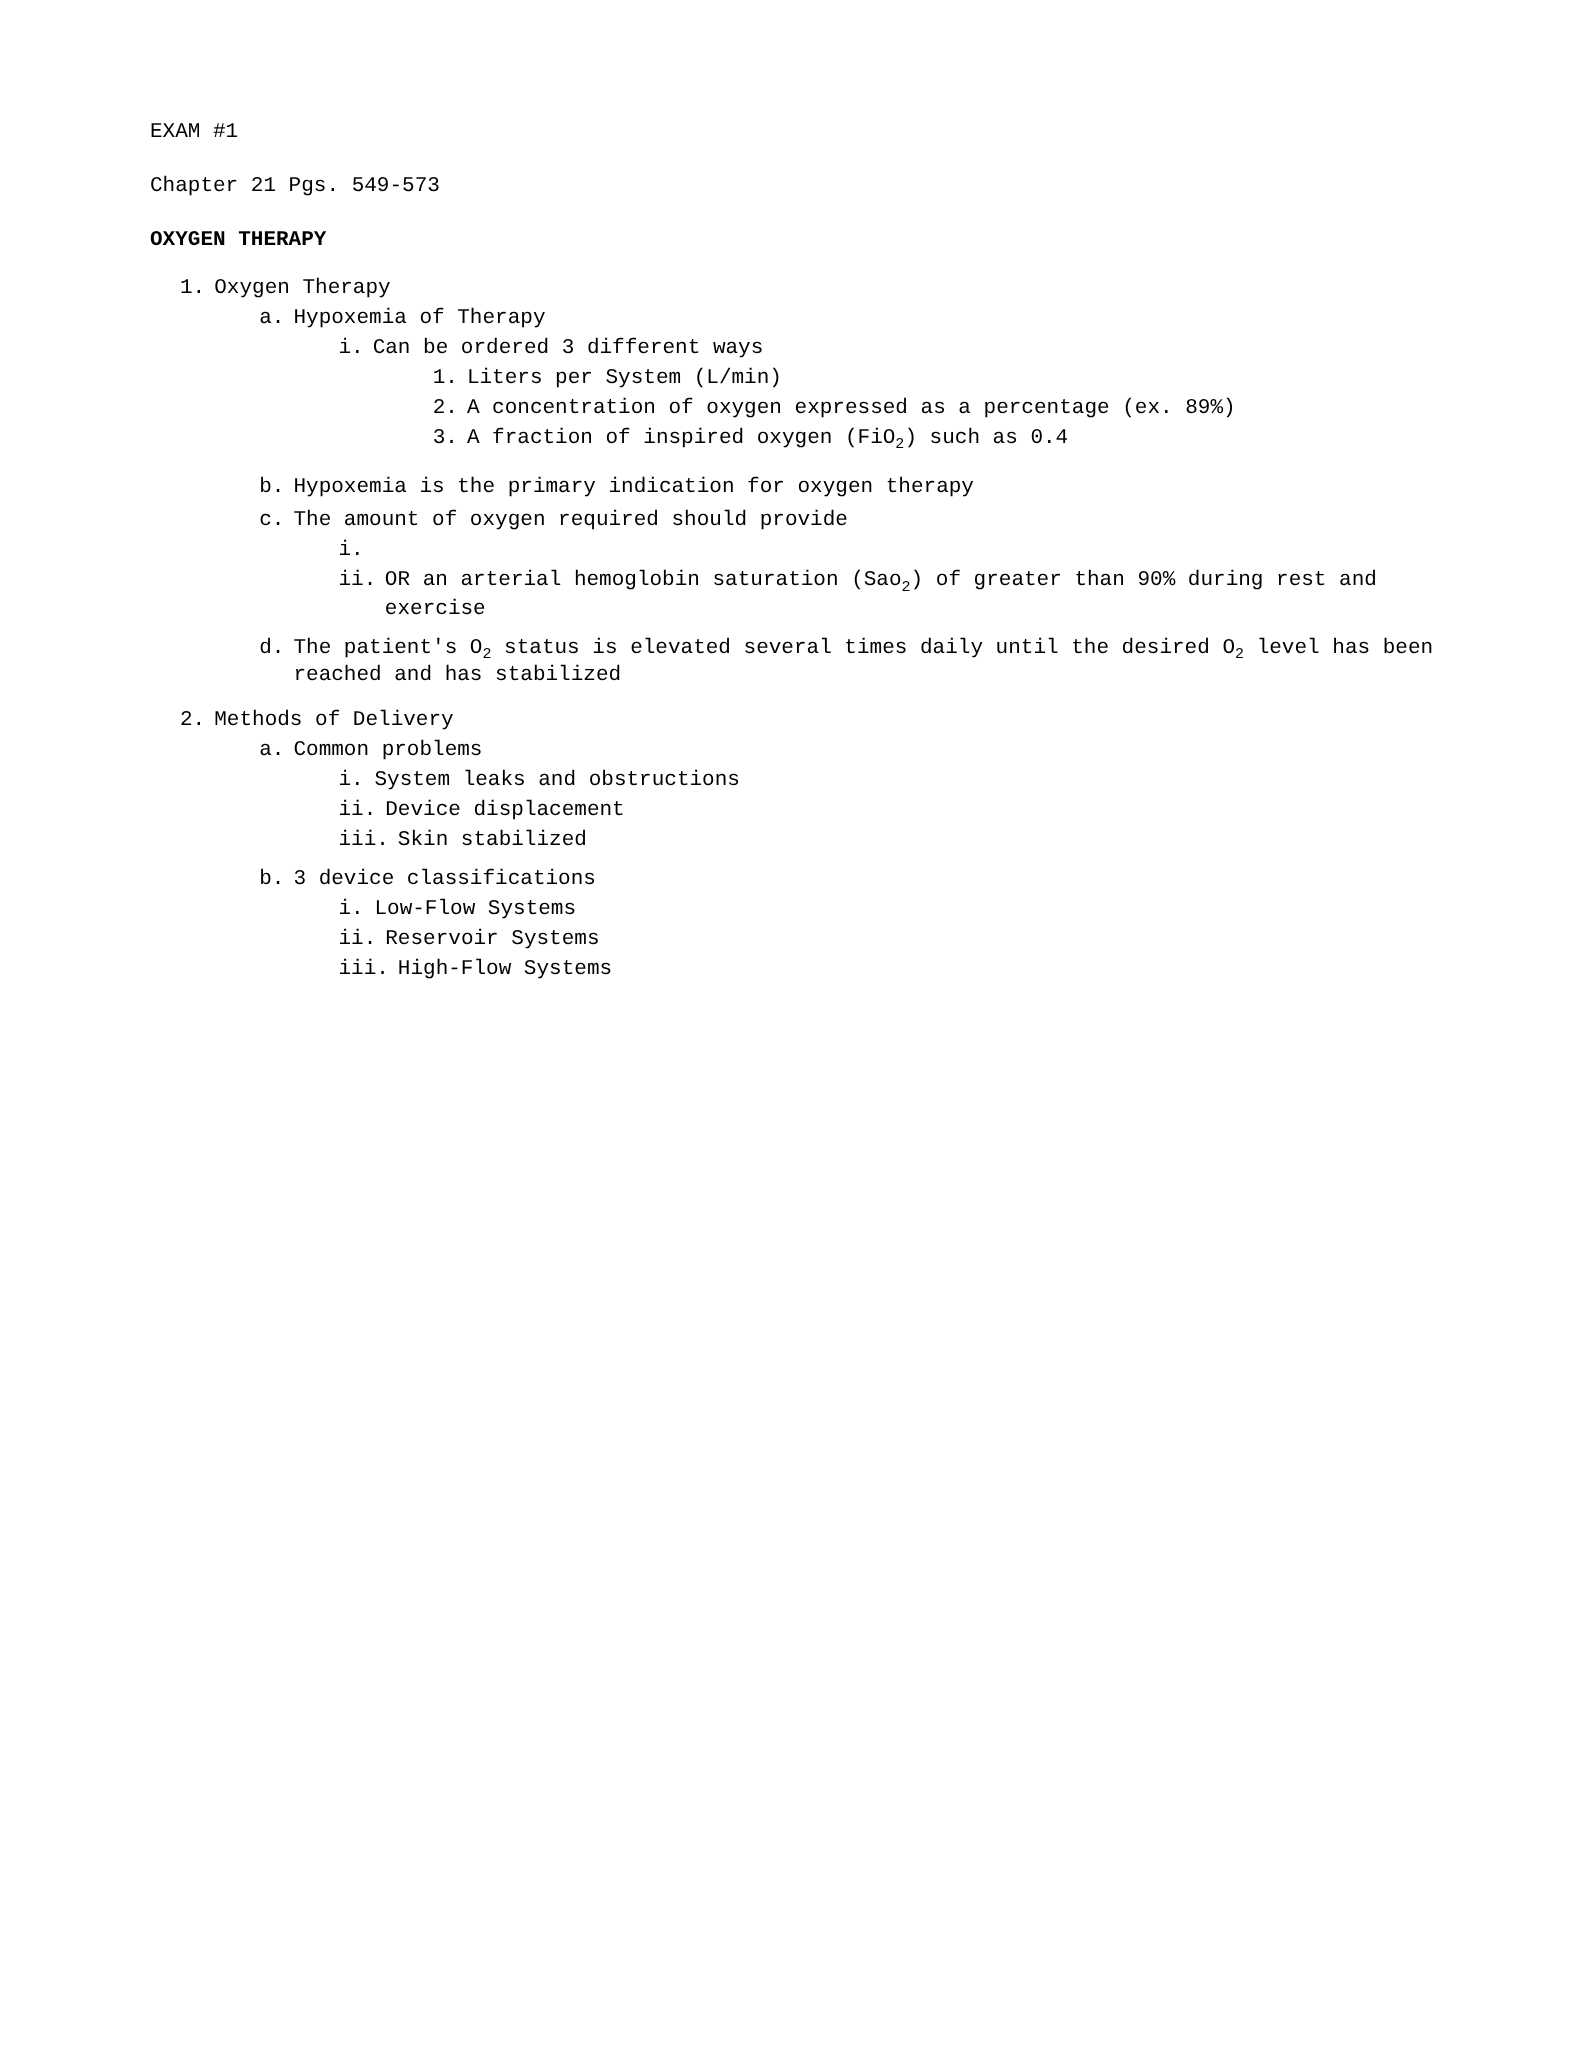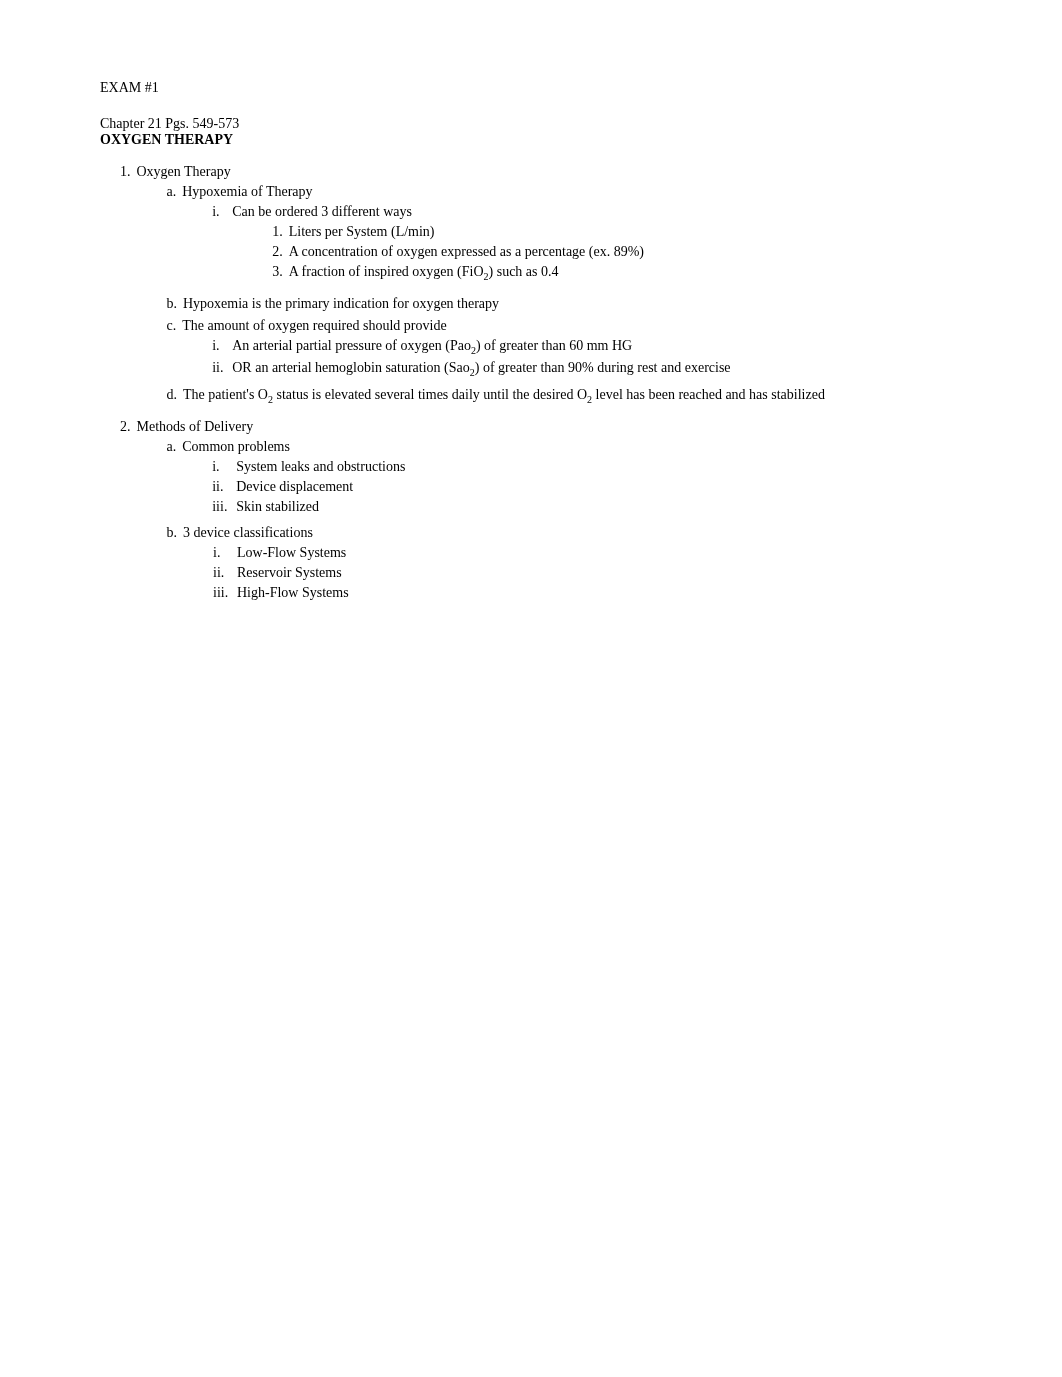--- a/index.html
+++ b/index.html
@@ -13,31 +13,33 @@
       font-family: 'Times New Roman', Times, serif;
       font-size: 14px;
       color: #000000;
       width: 1062px;
       min-height: 1377px;
     }
 
     .page {
       padding: 80px 76px 80px 100px;
       max-width: 1062px;
+      font-family: Liberation Mono, monospace;
     }
 
     .exam-title {
       font-size: 14px;
       font-weight: normal;
       margin-bottom: 20px;
     }
 
     .chapter-ref {
       font-size: 14px;
       font-weight: normal;
+      margin-bottom: 20px;
     }
 
     .section-heading {
       font-size: 14px;
       font-weight: bold;
       margin-bottom: 16px;
       text-transform: uppercase;
     }
 
     sub {
@@ -112,23 +114,20 @@
         <div style="display:flex; gap:6px; margin-bottom:6px;">
           <span>c.</span>
           <div>
             <span>The amount of oxygen required should provide</span>
 
             
             <div style="margin-left:30px; margin-top:4px;">
 
               <div style="display:flex; gap:6px; margin-bottom:4px;">
                 <span style="min-width:14px;">i.</span>
-                <div>
-                  <span>An arterial partial pressure of oxygen (Pao<sub>2</sub>) of greater than 60 mm HG</span>
-                </div>
               </div>
 
               <div style="display:flex; gap:6px; margin-bottom:4px;">
                 <span style="min-width:14px;">ii.</span>
                 <div>
                   <span>OR an arterial hemoglobin saturation (Sao<sub>2</sub>) of greater than 90% during rest and exercise</span>
                 </div>
               </div>
 
             </div>

